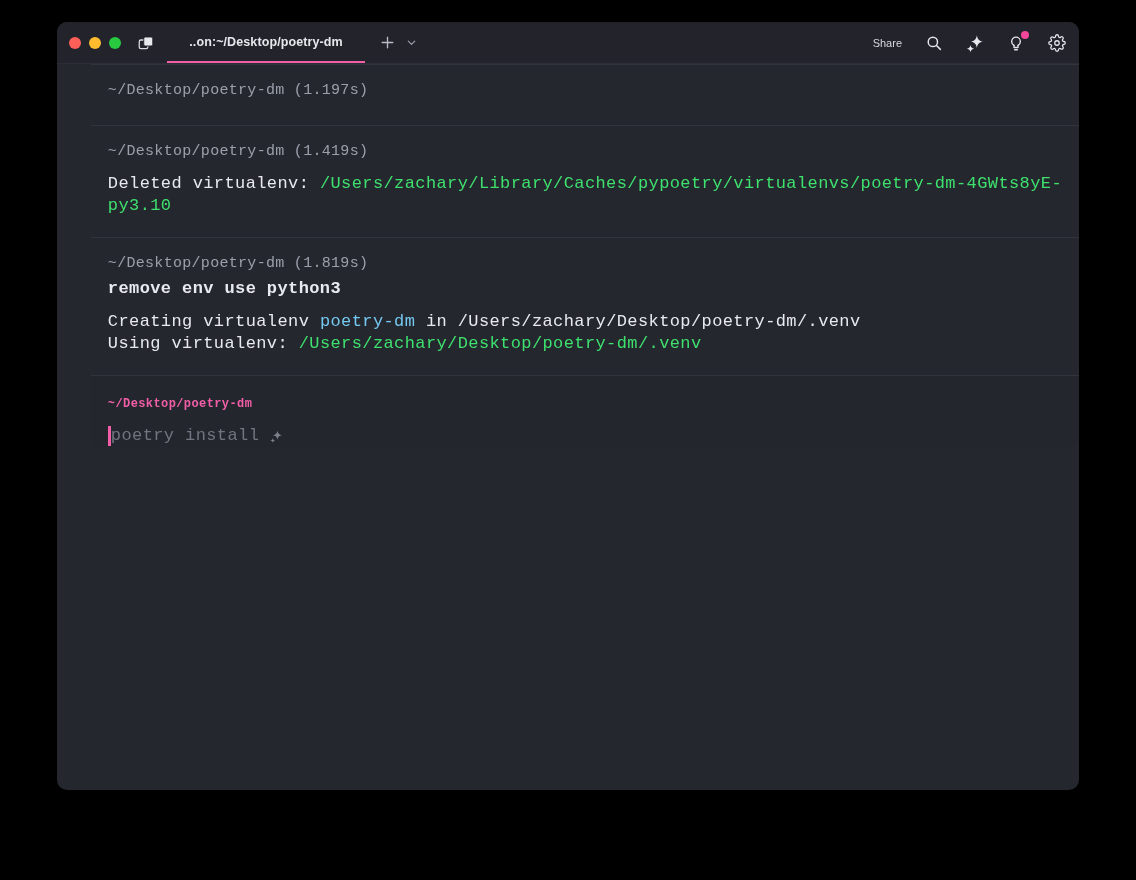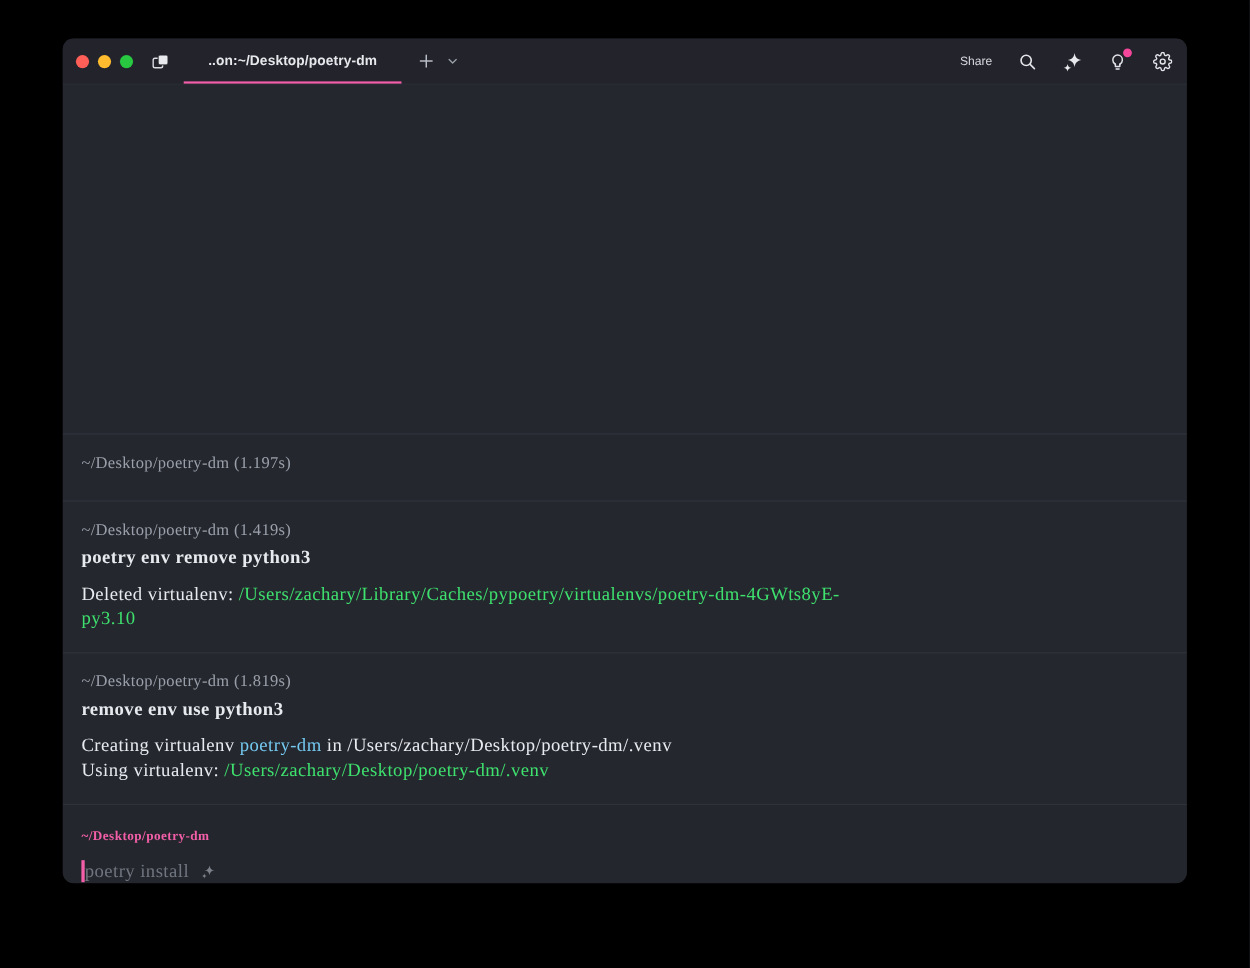--- a/index.html
+++ b/index.html
@@ -13,21 +13,21 @@
     --gray:#9aa0aa;
     --ghost:#70757f;
   }
   *{box-sizing:border-box}
   html,body{margin:0;padding:0}
   body{
     width:1136px;height:880px;background:#000;overflow:hidden;
     font-family:"Liberation Sans",sans-serif;position:relative;
   }
   .window{
-    position:absolute;left:57px;top:35px;width:1022px;height:768px;
+    position:absolute;left:57px;top:22px;width:1022px;height:768px;
     background:var(--win-bg);border-radius:10px;overflow:hidden;
     box-shadow:0 25px 70px rgba(0,0,0,.6);
     display:flex;flex-direction:column;
   }
   
   .tabbar{
     flex:0 0 42px;height:42px;background:var(--tab-bg);
     border-bottom:1px solid #2c2e37;
     display:flex;align-items:stretch;padding:0 13px 0 12px;
   }
@@ -48,22 +48,22 @@
   }
   .plus-btn{margin-left:14px}
   .chev-btn{margin-left:10px;color:#9ba0a9}
   .tabbar-right{margin-left:auto;display:flex;align-items:center;gap:23px}
   .share{font-size:11px;color:#d7d9de;background:none;border:none;padding:0}
   .bulb-wrap{position:relative;display:flex}
   .notif-dot{position:absolute;top:-3px;right:-4px;width:8px;height:8px;border-radius:50%;background:#f4479b}
   svg{display:block}
   
   .term{
-    flex:1;display:flex;flex-direction:column;overflow:hidden;
-    font-family:Liberation Serif, serif;
+    flex:1;display:flex;flex-direction:row;overflow:hidden;
+    font-family:Liberation Mono, monospace;
     font-size:17px;line-height:22px;color:var(--fg);
   }
   .spacer{flex:1}
   .block{border-top:1px solid var(--sep);padding:16px 17px 20px}
   .prompt-line{font-size:15px;line-height:20px;color:var(--gray);letter-spacing:.3px;margin-bottom:4px}
   .cmd-line{font-weight:700;letter-spacing:.4px}
   .output{margin-top:11px}
   .out-line{letter-spacing:.4px;white-space:pre-wrap}
   .seg-green{color:var(--green)}
   .seg-blue{color:var(--blue)}
@@ -149,21 +149,20 @@
   </div>
 
   <div class="term">
     <div class="spacer"></div>
     <div id="blocks">
         <div class="block">
           <div class="prompt-line">~/Desktop/poetry-dm (1.197s)</div>
         </div>
         <div class="block">
           <div class="prompt-line">~/Desktop/poetry-dm (1.419s)</div>
-          <div class="cmd-line">poetry env remove python3</div>
           <div class="output">
             <div class="out-line"><span>Deleted virtualenv: </span><span class="seg-green">/Users/zachary/Library/Caches/pypoetry/virtualenvs/poetry-dm-4GWts8yE-</span></div>
             <div class="out-line"><span class="seg-green">py3.10</span></div>
           </div>
         </div>
         <div class="block">
           <div class="prompt-line">~/Desktop/poetry-dm (1.819s)</div>
           <div class="cmd-line">remove env use python3</div>
           <div class="output">
             <div class="out-line"><span>Creating virtualenv </span><span class="seg-blue">poetry-dm</span><span> in /Users/zachary/Desktop/poetry-dm/.venv</span></div>

